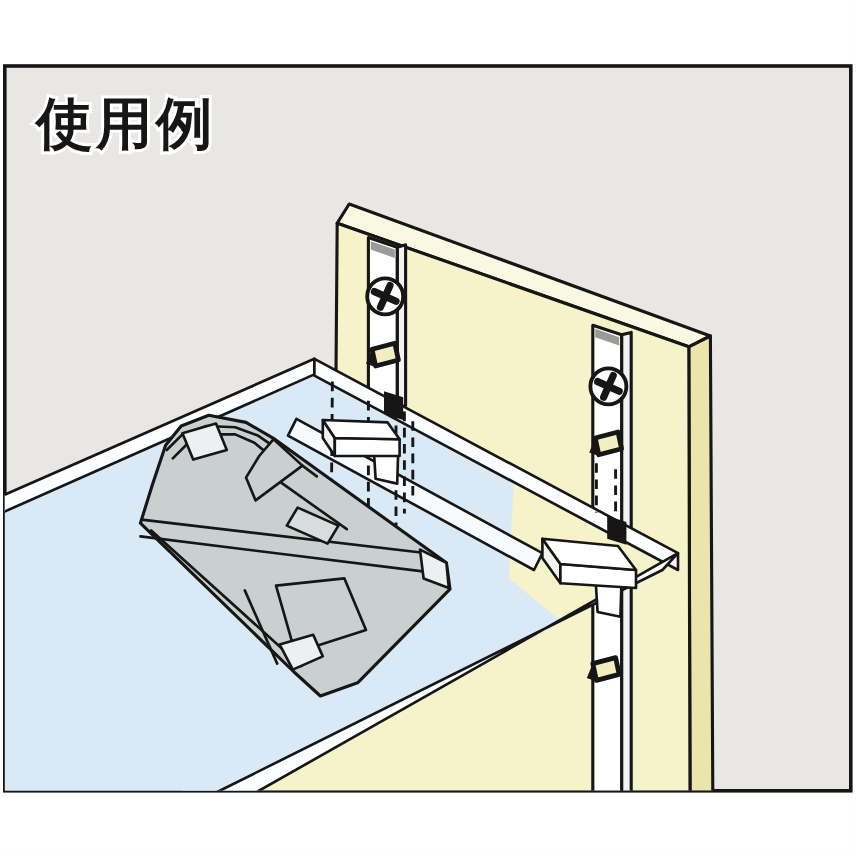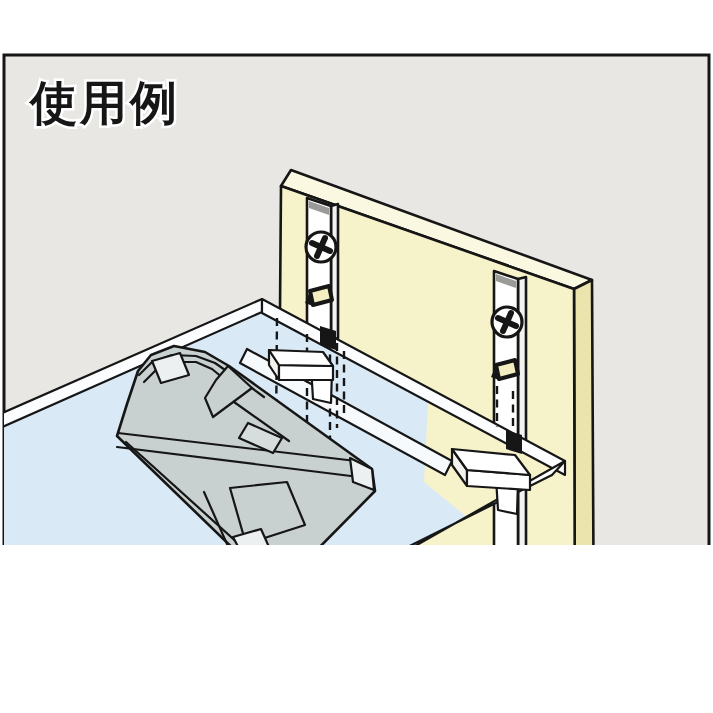--- a/index.html
+++ b/index.html
@@ -1,16 +1,16 @@
 <!DOCTYPE html>
 <html style="--page_bg: #ffffff; --panel_bg: #e9e7e3; --outline: #161616; --wall_front: #f6f2ca; --wall_top: #fbf8e2; --wall_side: #ebe5ad; --rail_front: #ffffff; --rail_side: #f2f2ef; --rail_cap: #9a9a97; --glass_top: #d9e9f6; --glass_edge: #fbfdfe; --glass_stripe: #f6fafd; --slot_fill: #f3eec1; --screw_face: #fdfdfb; --shirt_body: #c9d1d0; --shirt_light: #edf0f0; --shirt_mid: #d7dddc;"><head>
 <meta charset="utf-8">
 <style>
   html,body{margin:0;padding:0;background:#fff;}
-  .stage{position:relative;width:713px;height:545px;background:var(--page_bg,#fff);overflow:hidden;
+  .stage{position:relative;width:713px;height:713px;background:var(--page_bg,#fff);overflow:hidden;
          font-family:"DejaVu Sans","Liberation Sans",sans-serif;text-align:right;}
   svg text.caption{font-family:"DejaVu Sans","Liberation Sans",sans-serif;font-size:47px;font-weight:600;
          letter-spacing:3px;fill:var(--outline,#161616);paint-order:stroke;stroke:#ffffff;stroke-width:5px;}
   .ln{stroke:var(--outline,#161616);stroke-width:2.6;stroke-linejoin:round;stroke-linecap:round;}
   .ln-thin{stroke:var(--outline,#161616);stroke-width:2.2;stroke-linejoin:round;stroke-linecap:round;fill:none;}
   .dash{stroke:var(--outline,#161616);stroke-width:2.4;stroke-dasharray:8 5.5;fill:none;stroke-linecap:butt;}
   .f-panelbg{fill:var(--panel_bg,#e9e7e3);}
   .f-wallfront{fill:var(--wall_front,#f6f2ca);}
   .f-walltop{fill:var(--wall_top,#fbf8e2);}
   .f-wallside{fill:var(--wall_side,#ebe5ad);}

